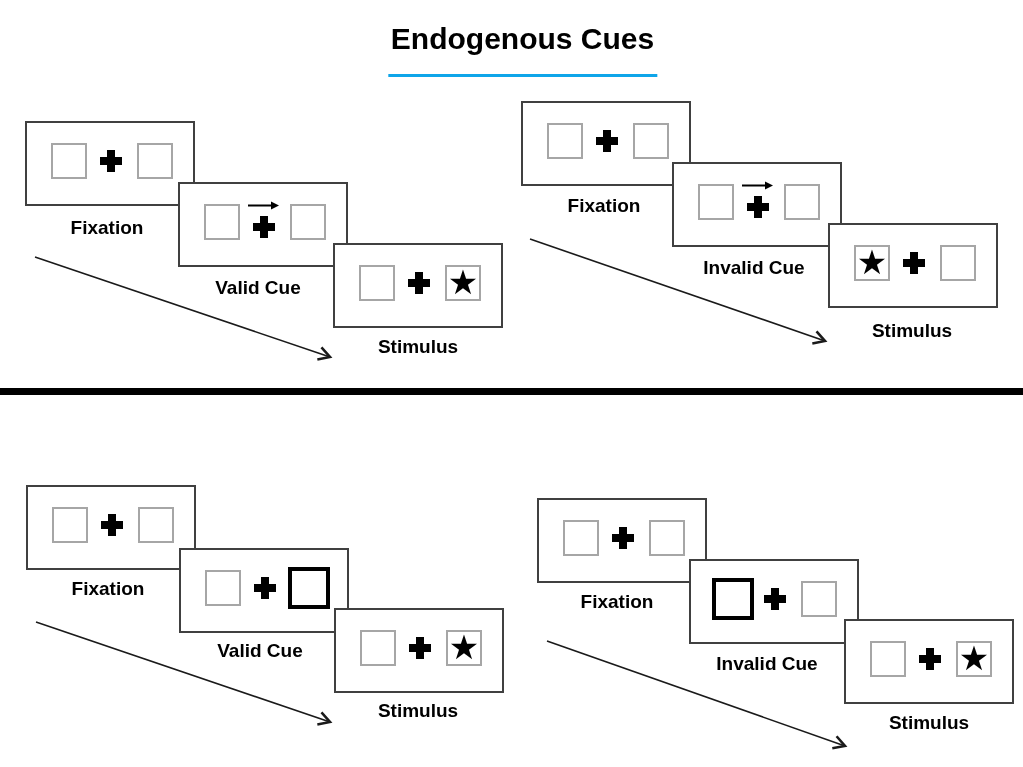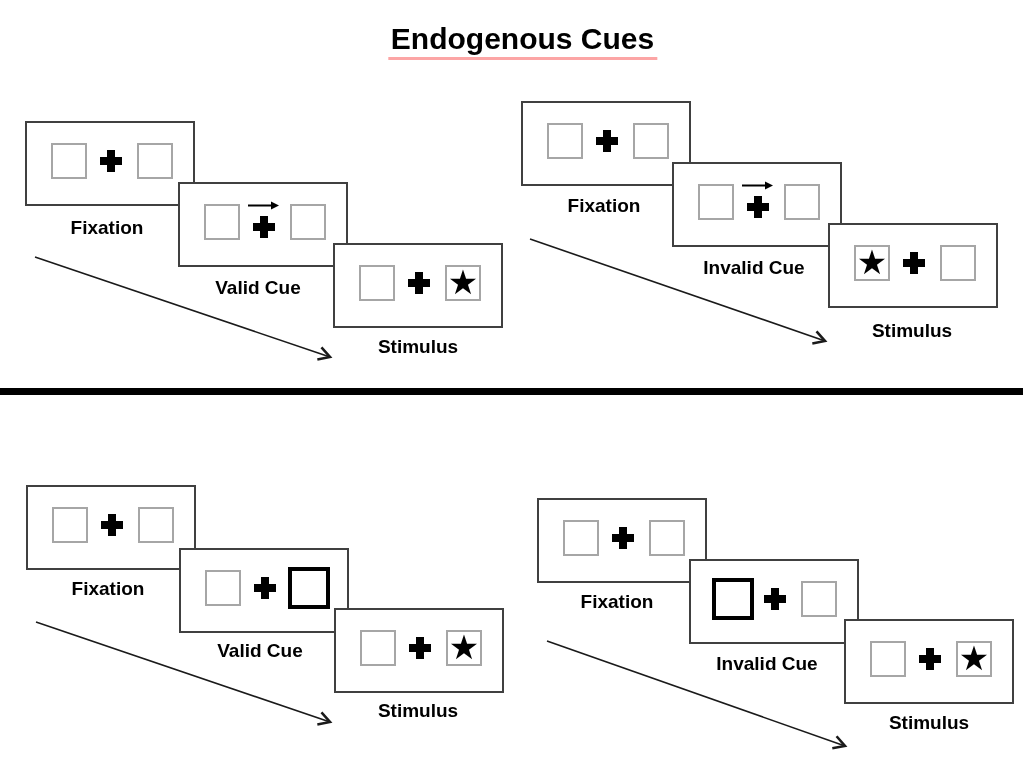--- a/index.html
+++ b/index.html
@@ -3,21 +3,21 @@
 <meta charset="utf-8">
 <style>
   html,body { margin:0; padding:0; background:#fff; }
   #page {
     position:relative; width:1023px; height:767px; background:#ffffff;
     font-family:"Liberation Sans", sans-serif; overflow:hidden;
   }
   .section-title {
     position:absolute; left:calc(50% + 11px); transform:translateX(-50%);
     font-size:30px; font-weight:bold; color:#000;
-    border-bottom:3px solid #fca5a5; padding:0 3px 1px 3px; white-space:nowrap;
+    border-bottom:3px solid #0ea5e9; padding:0 3px 18px 3px; white-space:nowrap;
   }
   #title-endo { top:22px; }
   #title-exo  { top:416px; }
   .divider {
     position:absolute; left:0; right:0; top:388px; height:7px; background:#000;
   }
   .trial-group { position:absolute; left:0; top:0; width:100%; height:100%; }
   .panel {
     position:absolute; width:170px; height:85px; background:#fff;
     border:2px solid #404040; box-sizing:border-box;

